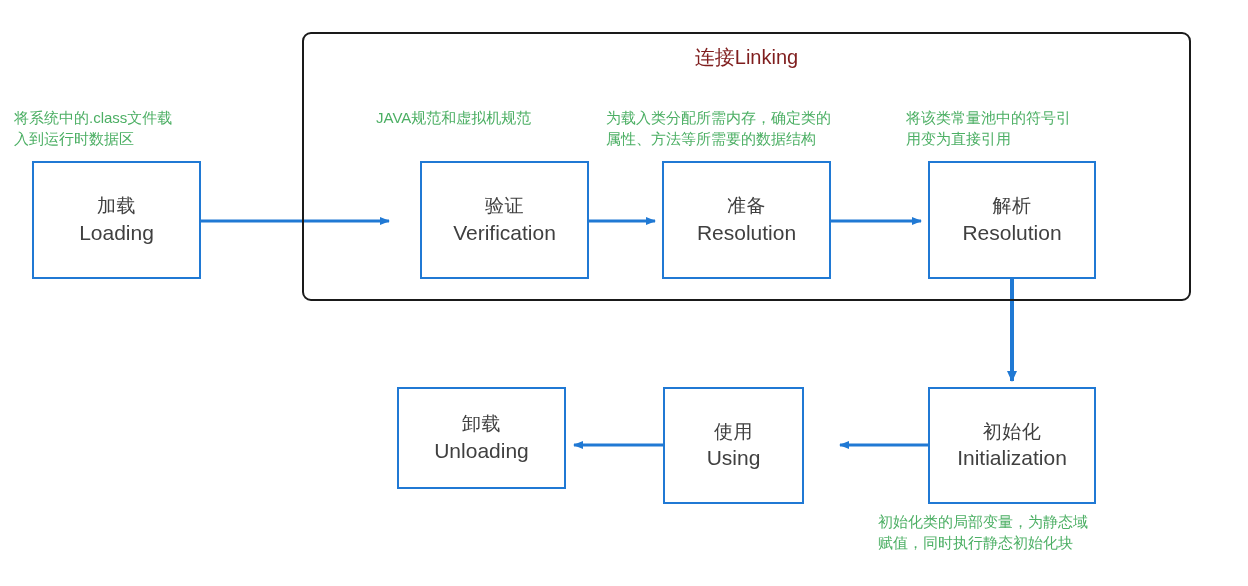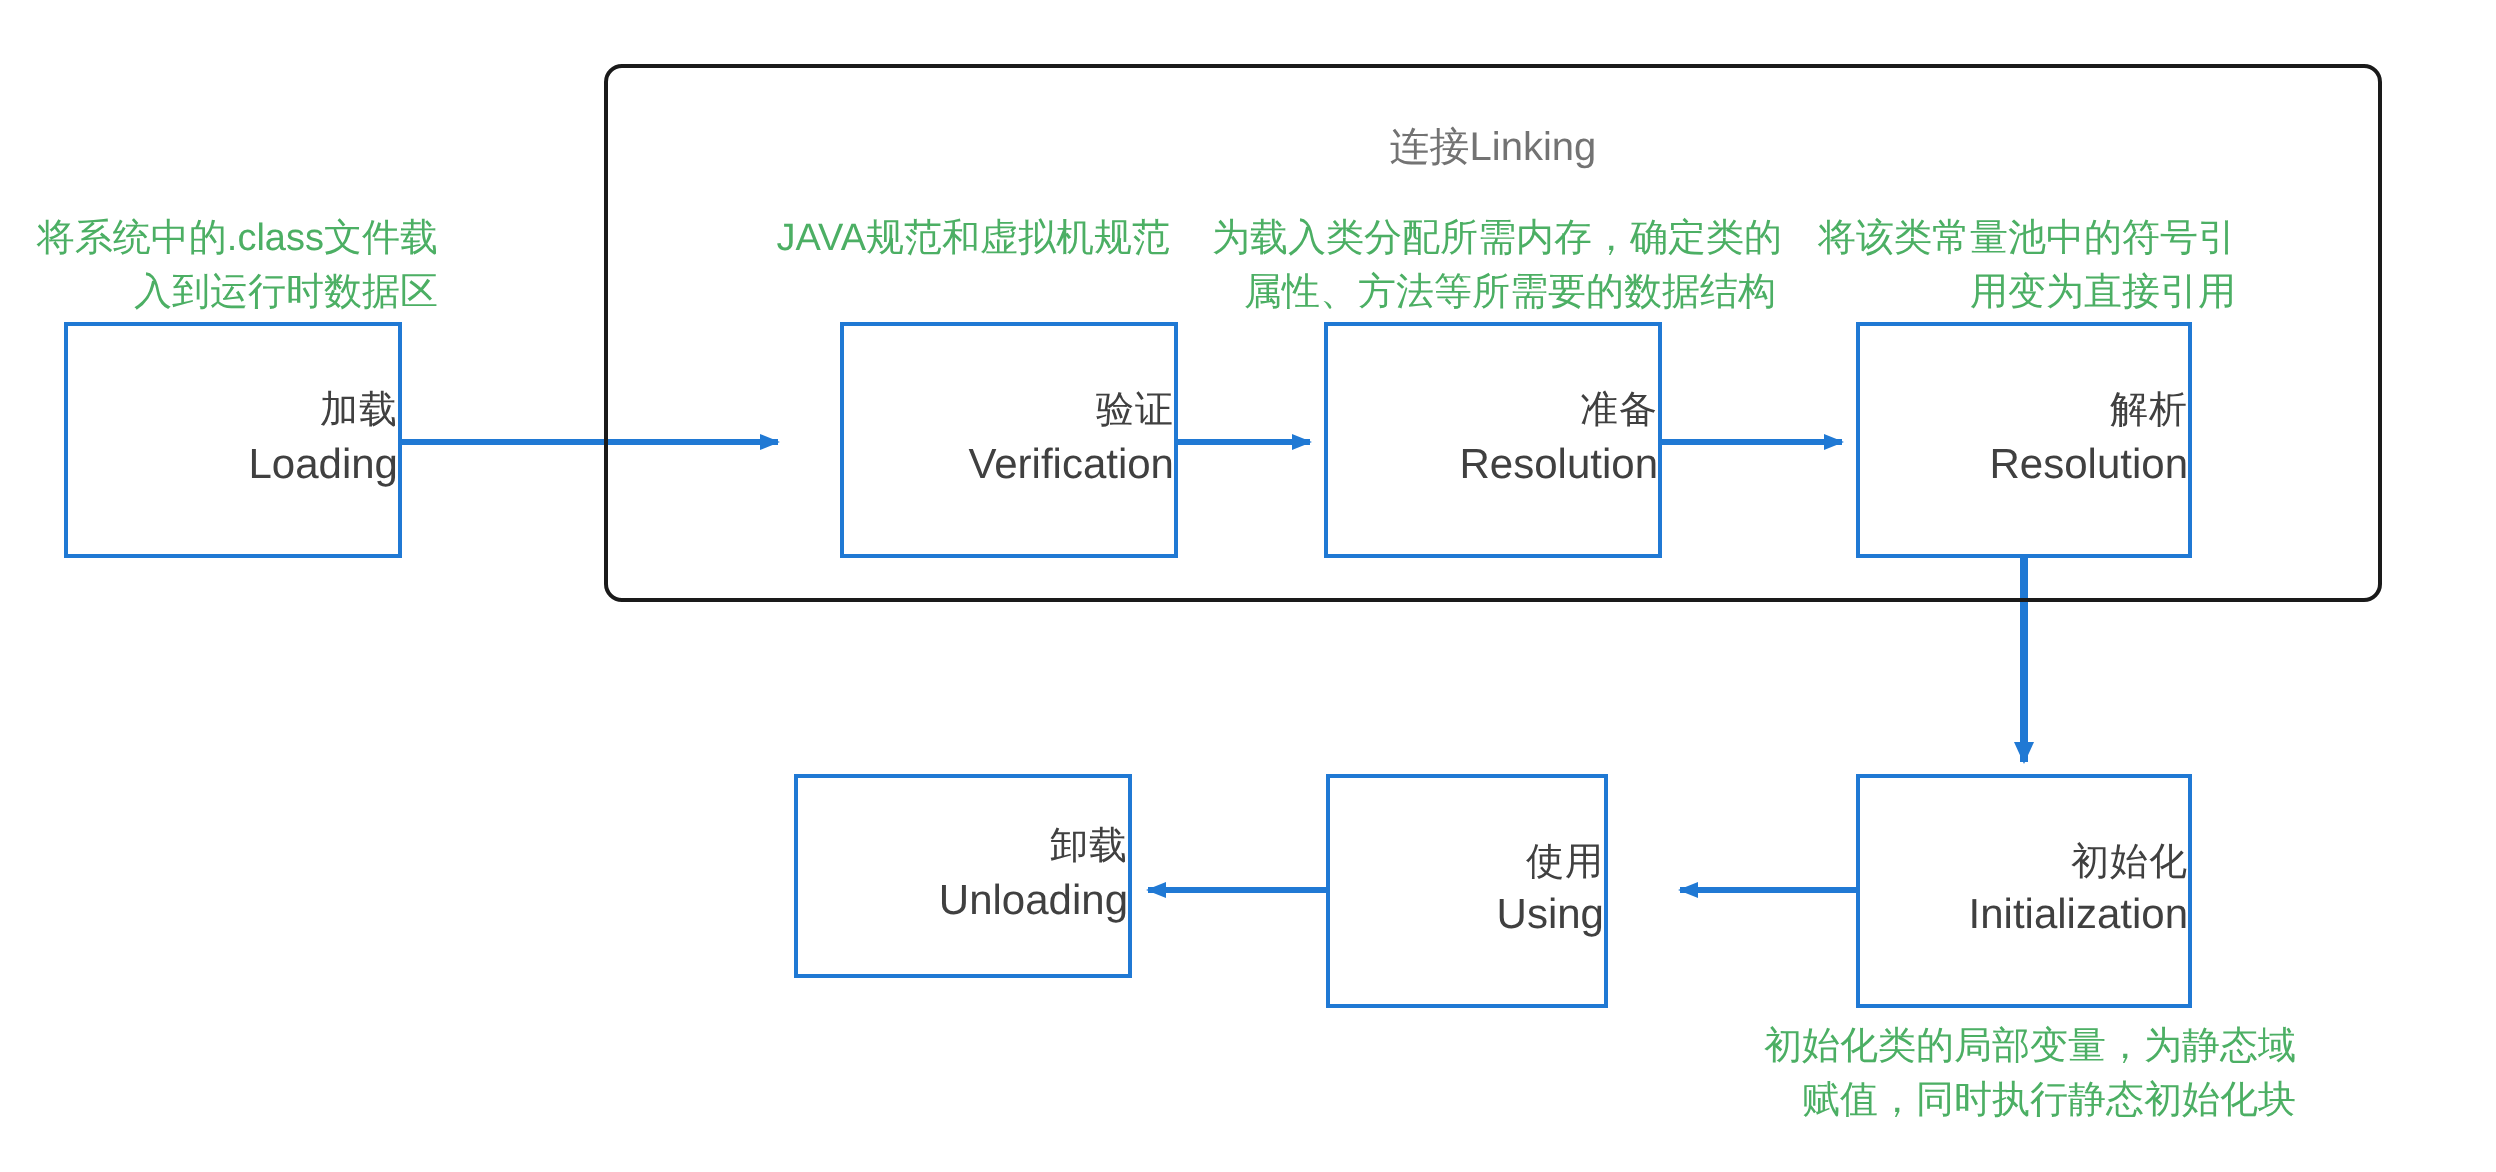--- a/index.html
+++ b/index.html
@@ -28,41 +28,41 @@
   }
 
   
   .node {
     position: absolute;
     box-sizing: border-box;
     border: 2px solid #2079d4;
     background: #ffffff;
     display: flex;
     flex-direction: column;
-    align-items: flex-end;
+    align-items: center;
     justify-content: center;
     color: #404040;
     line-height: 1.30;
     z-index: 3;
   }
   .node .cn {
     font-size: 19px;
     letter-spacing: 0.5px;
   }
   .node .en {
     font-size: 21px;
   }
 
   
   .note {
     position: absolute;
     color: #4caf64;
-    font-size: 19px;
+    font-size: 15px;
     line-height: 1.42;
-    text-align: right;
+    text-align: left;
     z-index: 4;
     white-space: nowrap;
   }
 
   
   #linking-group {
     position: absolute;
     left: 302px;
     top: 32px;
     width: 889px;
@@ -73,23 +73,22 @@
     background: transparent;
     z-index: 1;
   }
   #linking-title {
     position: absolute;
     left: 302px;
     top: 44px;
     width: 889px;
     text-align: center;
     font-size: 20px;
-    color: #737373;
+    color: #7f1d1d;
     z-index: 2;
-    margin-top: 16px;
   }
 
   
   #node-loading        { left: 32px;  top: 161px; width: 169px; height: 118px; }
   #node-verification   { left: 396px; top: 161px; width: 169px; height: 118px; margin-left: 24px; }
   #node-preparation    { left: 662px; top: 161px; width: 169px; height: 118px; }
   #node-resolution     { left: 928px; top: 161px; width: 168px; height: 118px; }
   #node-initialization { left: 928px; top: 387px; width: 168px; height: 117px; }
   #node-using          { left: 663px; top: 387px; width: 141px; height: 117px; }
   #node-unloading      { left: 397px; top: 387px; width: 169px; height: 102px; }

